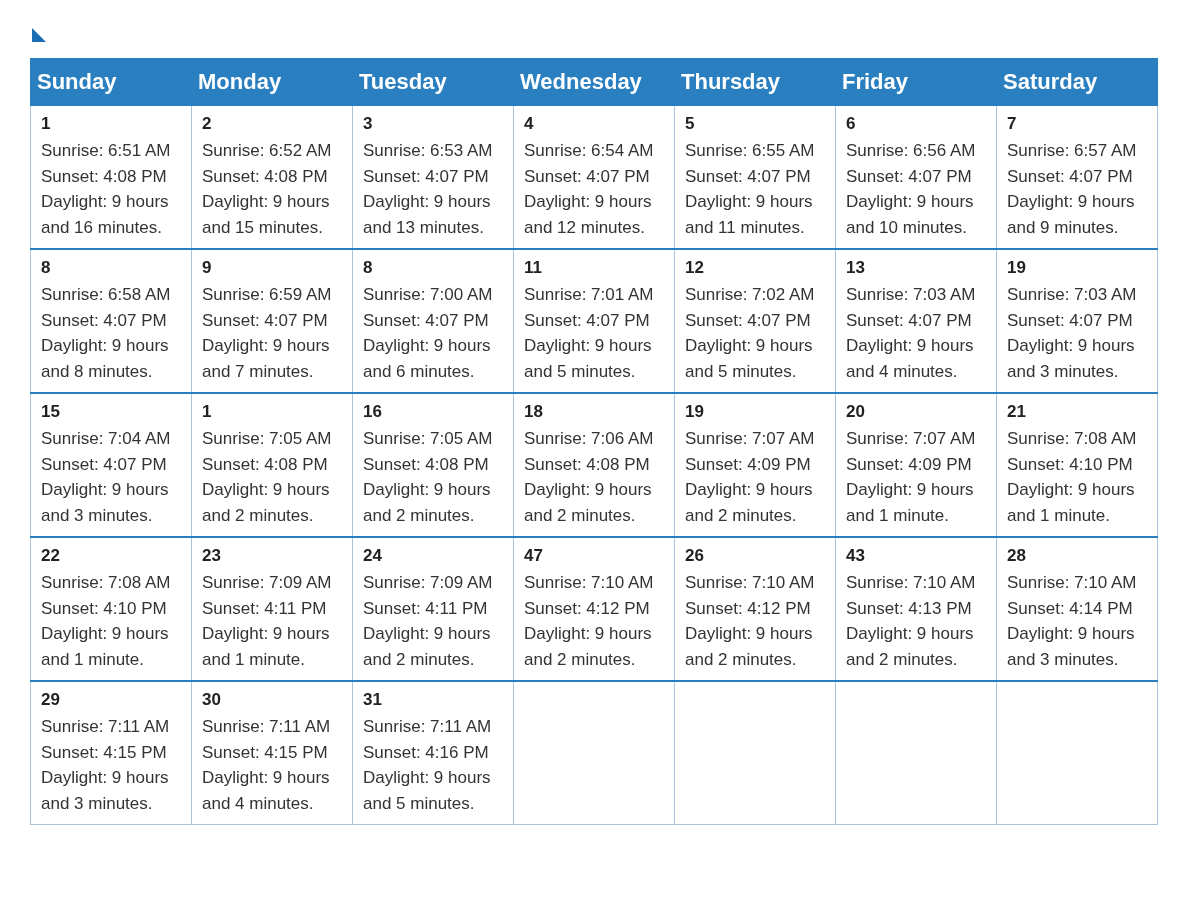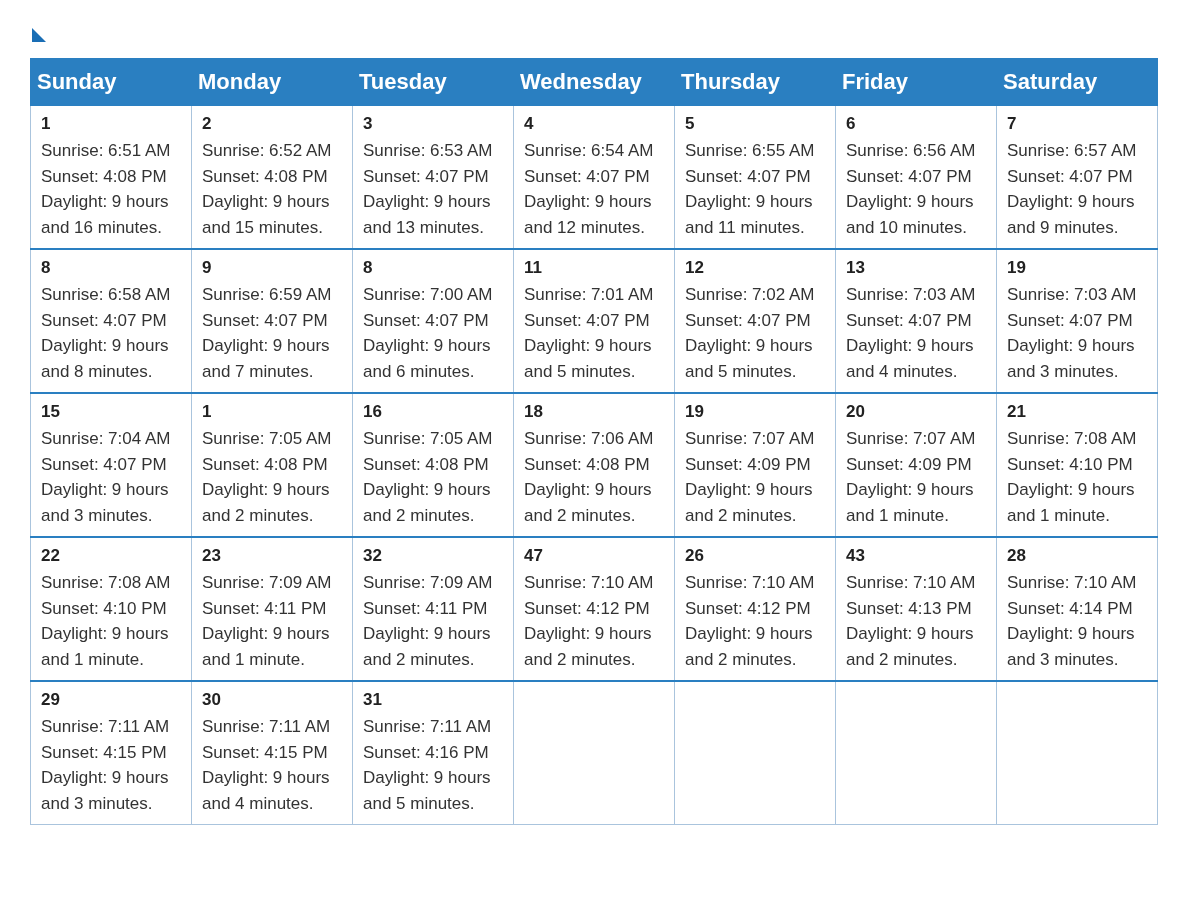--- a/index.html
+++ b/index.html
@@ -222,21 +222,21 @@
       <tr class="row-divider">
         <td>
           <div class="day-number">22</div>
           <div class="day-info">Sunrise: 7:08 AM<br>Sunset: 4:10 PM<br>Daylight: 9 hours<br>and 1 minute.</div>
         </td>
         <td>
           <div class="day-number">23</div>
           <div class="day-info">Sunrise: 7:09 AM<br>Sunset: 4:11 PM<br>Daylight: 9 hours<br>and 1 minute.</div>
         </td>
         <td>
-          <div class="day-number">32</div>
+          <div class="day-number">24</div>
           <div class="day-info">Sunrise: 7:09 AM<br>Sunset: 4:11 PM<br>Daylight: 9 hours<br>and 2 minutes.</div>
         </td>
         <td>
           <div class="day-number">47</div>
           <div class="day-info">Sunrise: 7:10 AM<br>Sunset: 4:12 PM<br>Daylight: 9 hours<br>and 2 minutes.</div>
         </td>
         <td>
           <div class="day-number">26</div>
           <div class="day-info">Sunrise: 7:10 AM<br>Sunset: 4:12 PM<br>Daylight: 9 hours<br>and 2 minutes.</div>
         </td>

